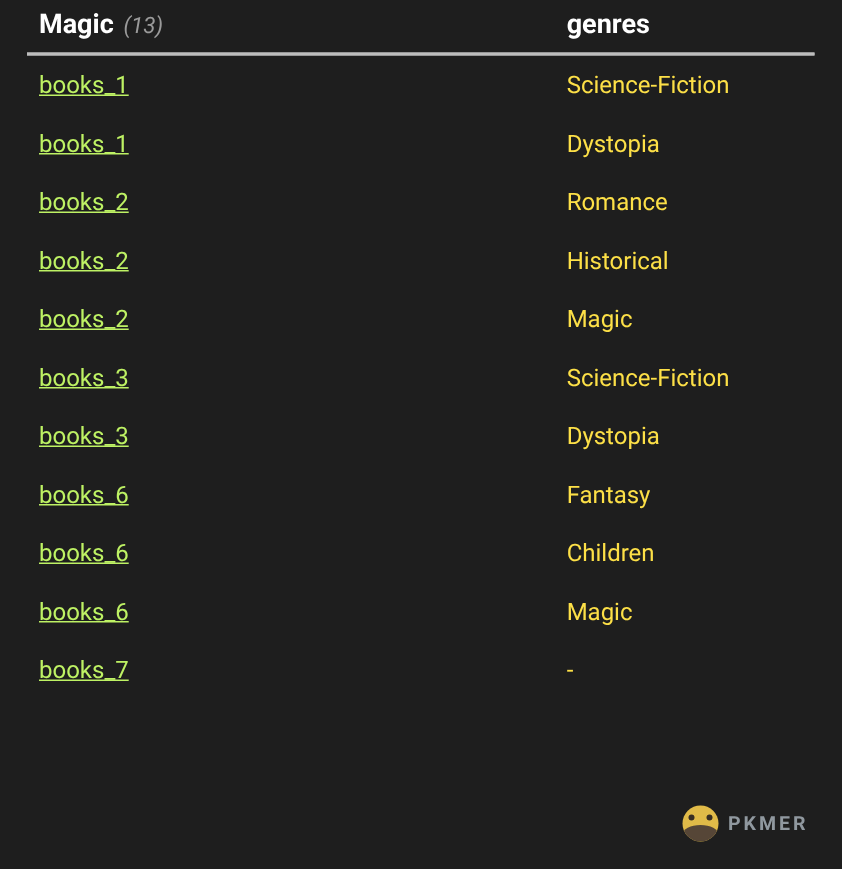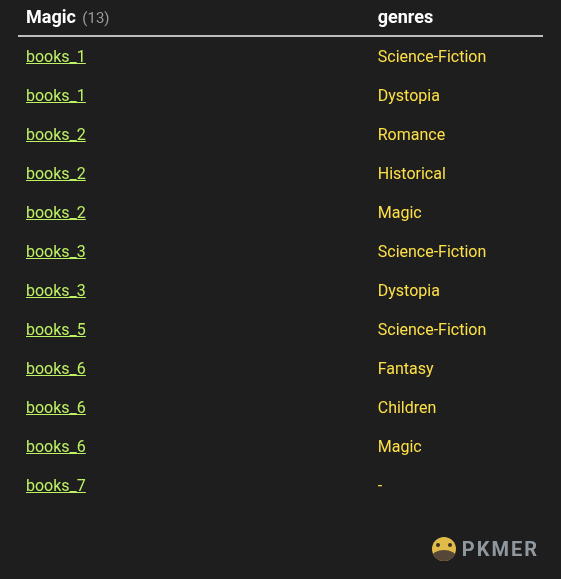--- a/index.html
+++ b/index.html
@@ -26,20 +26,21 @@
       color: #ffffff;
       font-size: 18px;
       padding: 6px 8px 8px 8px;
       border-bottom: 2px solid #bdbdbd;
     }
     thead th .count {
       font-weight: 400;
       font-size: 15px;
       color: #9a9a9a;
       margin-left: 2px;
+      font-style: italic;
     }
     tbody td {
       padding: 10px 8px;
       font-size: 16px;
       vertical-align: middle;
     }
     tbody td.file-cell a {
       color: #bef264;
       text-decoration: underline;
     }
@@ -79,21 +80,21 @@
       position: absolute;
       left: 4px; top: 6px;
       width: 4px; height: 4px;
       background: #3b3024;
       border-radius: 50%;
       box-shadow: 12px 0 0 #3b3024;
     }
     .watermark-text {
       color: #9aa3aa;
       font-weight: 700;
-      font-size: 20px;
+      font-size: 13px;
       letter-spacing: 2px;
       text-align: right;
     }
   </style>
 </head>
 <body>
 
 <div class="table-container">
   <table>
     <thead>
@@ -130,24 +131,20 @@
         </tr>
         <tr>
           <td class="file-cell"><a href="#">books_3</a></td>
           <td class="genre-cell">Science-Fiction</td>
         </tr>
         <tr>
           <td class="file-cell"><a href="#">books_3</a></td>
           <td class="genre-cell">Dystopia</td>
         </tr>
         <tr>
-          <td class="file-cell"><a href="#">books_5</a></td>
-          <td class="genre-cell">Science-Fiction</td>
-        </tr>
-        <tr>
           <td class="file-cell"><a href="#">books_6</a></td>
           <td class="genre-cell">Fantasy</td>
         </tr>
         <tr>
           <td class="file-cell"><a href="#">books_6</a></td>
           <td class="genre-cell">Children</td>
         </tr>
         <tr>
           <td class="file-cell"><a href="#">books_6</a></td>
           <td class="genre-cell">Magic</td>

